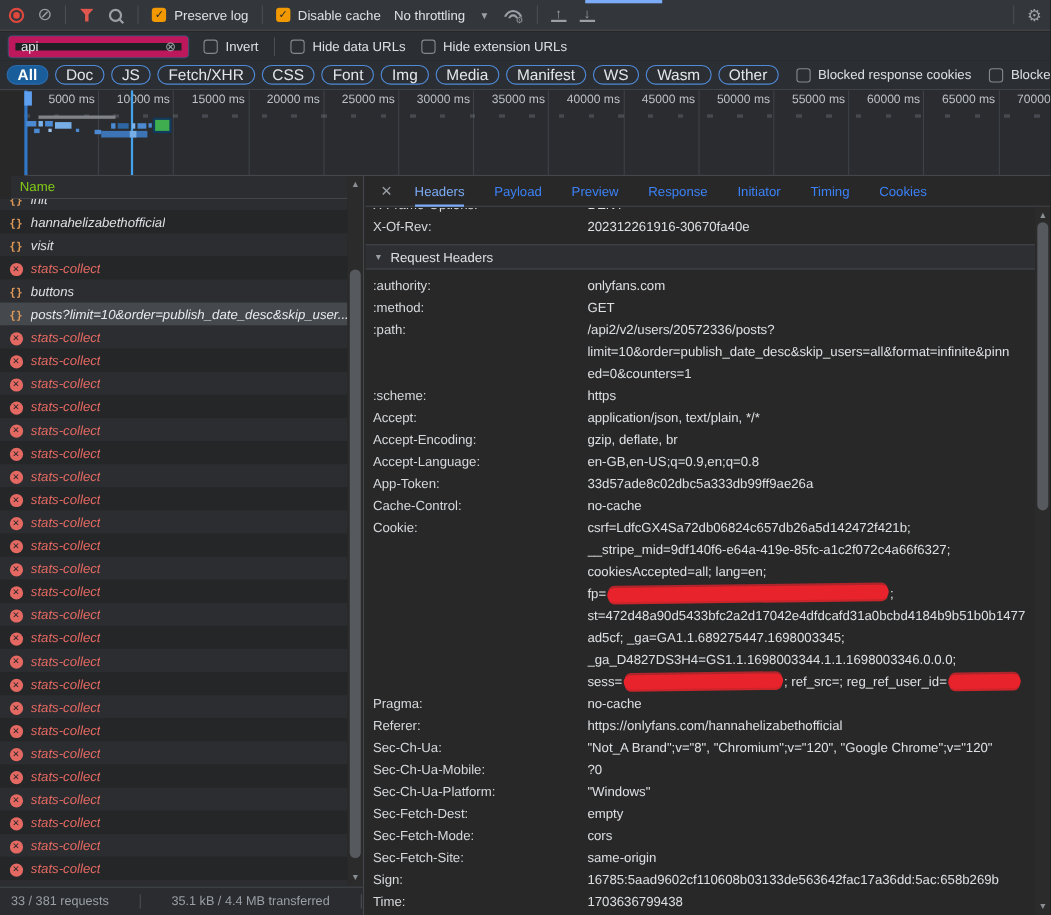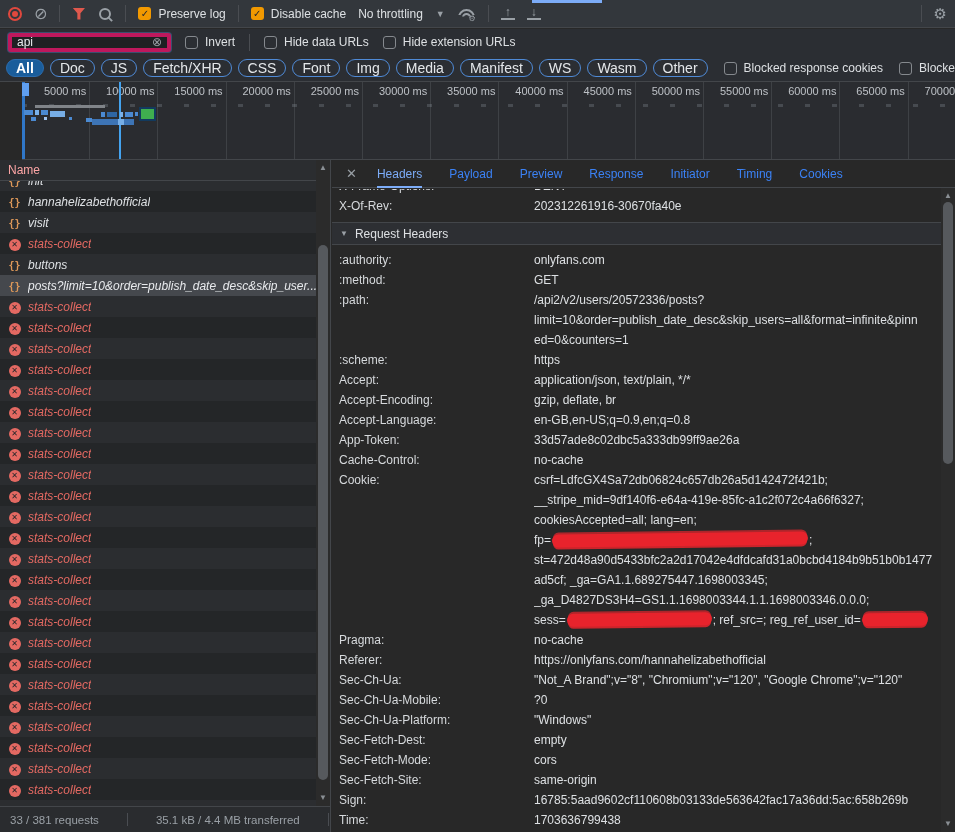--- a/index.html
+++ b/index.html
@@ -32,21 +32,21 @@
   .wifi::before{content:"";position:absolute;left:1px;top:3px;width:13px;height:13px;border:2px solid #9aa0a6;border-radius:50%;clip-path:polygon(-10% -10%,110% -10%,110% 36%,-10% 36%);}
   .wifi::after{content:"";position:absolute;left:5px;top:7px;width:5px;height:5px;border:2px solid #9aa0a6;border-radius:50%;clip-path:polygon(-30% -30%,130% -30%,130% 40%,-30% 40%);}
   .wifi .gear-dot{position:absolute;right:0;bottom:-2px;font-size:8px;color:#9aa0a6;}
   .haricon{width:14px;border-bottom:2px solid #9aa0a6;text-align:center;color:#9aa0a6;font-size:12px;line-height:10px;padding-bottom:1px;}
   .top-accent{position:absolute;left:532px;top:0;width:70px;height:3px;background:#7cacf8;}
   .gear{font-size:15px;color:#9aa0a6;}
   .push{margin-left:auto;}
   
   .filterbar{position:absolute;left:0;top:29px;width:955px;height:26px;background:#2b2e33;
     display:flex;align-items:center;gap:14px;padding:0 8px;}
-  .filter-input{width:163px;height:19px;background:#1e2023;border:4px solid #be185d;border-radius:3px;
+  .filter-input{width:163px;height:19px;background:#1e2023;border:6px solid #be185d;border-radius:3px;
     box-shadow:0 0 0 1px rgba(92,157,253,.30);display:flex;align-items:center;padding:0 5px;flex:none;}
   .filter-input .q{color:#e8eaed;}
   .filter-input .clear{margin-left:auto;color:#9aa0a6;font-size:12px;line-height:12px;cursor:pointer;}
   
   .typebar{position:absolute;left:0;top:55px;width:955px;height:27px;background:#2b2e33;
     border-bottom:1px solid #43464a;display:flex;align-items:center;gap:6px;padding:0 6px;}
   .pills{display:flex;align-items:center;gap:6px;}
   .pill{border:1px solid #4f8ad6;color:#e4e7ea;border-radius:10px;padding:0 9px;height:18px;line-height:16px;
     font-size:14px;flex:none;cursor:pointer;background:transparent;}
   .pill.active{background:#1a5d9b;border-color:#2b6cae;color:#fff;font-weight:bold;}
@@ -56,22 +56,22 @@
   .cells{display:flex;height:100%;}
   .cell{flex:none;width:68.21px;border-right:1px solid #3e4145;text-align:right;
     padding:3px 3px 0 0;font-size:11px;color:#bdc1c6;height:100%;}
   .tickband{position:absolute;left:0;top:22px;right:0;height:3px;
     background:repeating-linear-gradient(90deg,rgba(173,184,194,.22) 0 5px,transparent 5px 27px);}
   .bars{position:absolute;inset:0;}
   .obar{position:absolute;}
   
   .main{position:absolute;left:0;top:160px;width:955px;height:672px;}
   .leftpane{position:absolute;left:0;top:0;width:331px;height:672px;border-right:1px solid #43464a;overflow:hidden;}
-  .list-head{position:absolute;left:0;top:0;right:14px;height:21px;background:#2b2d30;border-bottom:1px solid #43464a;
-    display:flex;align-items:center;padding-left:8px;color:#fca5a5;}
+  .list-head{position:absolute;left:10px;top:0;right:14px;height:21px;background:#2b2d30;border-bottom:1px solid #43464a;
+    display:flex;align-items:center;padding-left:8px;color:#84cc16;}
   .rows-viewport{position:absolute;left:0;top:21px;right:14px;bottom:26px;overflow:hidden;font-style:italic;}
   .rows{margin-top:-11px;}
   .req-row{height:21px;display:flex;align-items:center;padding-left:7px;gap:6px;
     color:#dde0e3;white-space:nowrap;overflow:hidden;background:#2b2d30;cursor:pointer;}
   .req-row:nth-child(even){background:#242628;}
   .req-row.error{color:#e46962;}
   .req-row.selected{background:#45484d !important;color:#e8eaed;}
   .row-icon{width:15px;flex:none;text-align:center;}
   .ic-json .row-icon::before{content:"{}";color:#df9959;font:bold 10px "DejaVu Sans Mono",monospace;}
   .ic-error .row-icon::before{content:"✕";display:inline-block;width:12px;height:12px;border-radius:50%;

